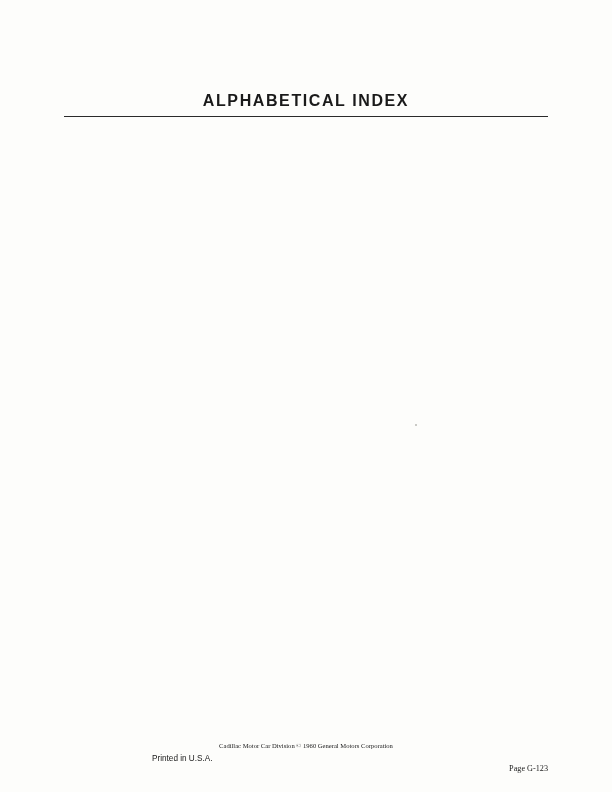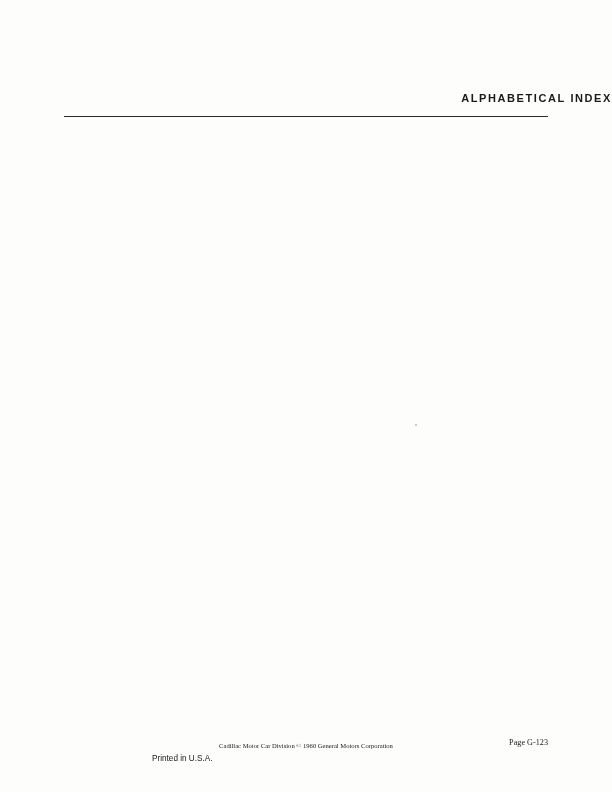--- a/index.html
+++ b/index.html
@@ -20,23 +20,23 @@
     left: 0; top: 0;
     width: 612px;
     height: 792px;
     background: #fdfdfb;
   }
   .page-title {
     position: absolute;
     left: 0;
     top: 92px;
     width: 612px;
-    text-align: right;
+    text-align: center;
     font-family: "Liberation Sans", sans-serif;
-    font-size: 11px;
+    font-size: 16px;
     font-weight: bold;
     letter-spacing: 1.6px;
   }
   .rule {
     position: absolute;
     background: #2a2a2a;
     height: 1px;
   }
   .rule-top {
     left: 64px;
@@ -112,21 +112,21 @@
   .footer-left {
     position: absolute;
     left: 152px;
     top: 754px;
     font-size: 8.2px;
     font-family: Liberation Sans, sans-serif;
   }
   .footer-right {
     position: absolute;
     right: 64px;
-    top: 738px;
+    top: 764px;
     font-size: 8.2px;
     font-family: "Liberation Serif", serif;
   }
   .speck {
     position: absolute;
     width: 2px;
     height: 2px;
     background: #b9b9b4;
     border-radius: 50%;
   }

